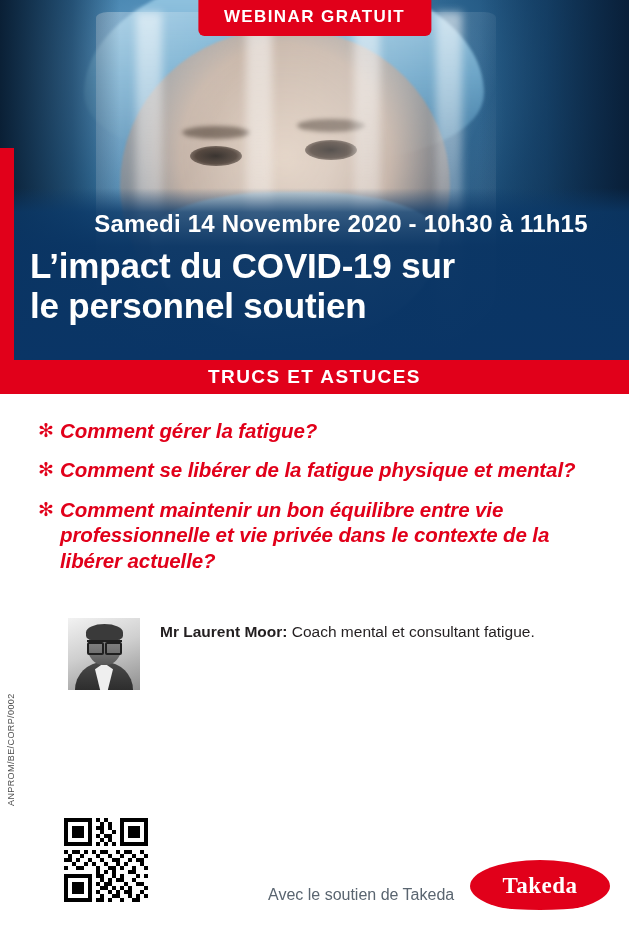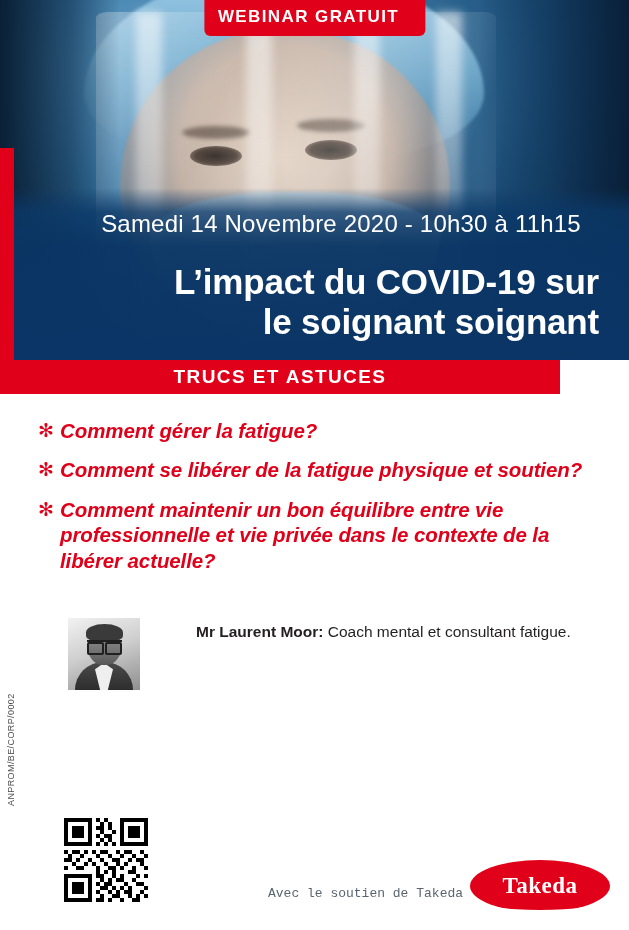--- a/index.html
+++ b/index.html
@@ -148,58 +148,57 @@
   .webinar-badge {
     position: absolute;
     left: 50%;
     transform: translateX(-50%);
     top: 0;
     background: #e1001a;
     color: #ffffff;
     font-size: 17px;
     font-weight: bold;
     letter-spacing: 1.4px;
-    padding: 7px 26px 9px 14px;
+    padding: 7px 26px 9px 26px;
     border-radius: 0 0 6px 6px;
     white-space: nowrap;
   }
 
   
   .hero-date {
     position: absolute;
     left: 18px;
     right: 0;
     top: 210px;
     text-align: center;
     color: #ffffff;
     font-size: 24px;
-    font-weight: normal;
+    font-weight: bold;
     letter-spacing: 0.2px;
     padding-left: 35px;
   }
   .hero-title {
     position: absolute;
     left: 30px;
     right: 30px;
     top: 246px;
-    text-align: right;
+    text-align: left;
     color: #ffffff;
     font-size: 35px;
     font-weight: bold;
     line-height: 1.15;
     letter-spacing: -0.2px;
-    margin-top: 16px;
   }
 
   
   .trucs-bar {
     position: absolute;
     left: 0;
     top: 360px;
-    width: 560px;
+    width: 629px;
     height: 34px;
     background: #e1001a;
     color: #ffffff;
     display: flex;
     align-items: center;
     justify-content: center;
     font-size: 19px;
     font-weight: bold;
     letter-spacing: 1.4px;
   }
@@ -331,21 +330,20 @@
     border-radius: 2px;
   }
   .sp-glasses:before { left: 0; }
   .sp-glasses:after { right: 0; }
 
   .speaker-text {
     font-size: 15.5px;
     color: #231f20;
     line-height: 1.34;
     padding-top: 4px;
-    margin-left: 36px;
   }
   .speaker-text b { font-weight: bold; }
 
   
   .qr {
     position: absolute;
     left: 64px;
     top: 424px;
     width: 84px;
     height: 84px;
@@ -365,23 +363,22 @@
     border-radius: 20px;
     border: none;
     cursor: pointer;
     font-family: "Liberation Sans", sans-serif;
   }
 
   .support-text {
     position: absolute;
     left: 268px;
     top: 492px;
-    font-size: 13px;
+    font-size: 16px;
     color: #5a6570;
-    font-family: Liberation Mono, monospace;
   }
 
   
   .takeda {
     position: absolute;
     left: 470px;
     top: 466px;
     width: 140px;
     height: 52px;
   }
@@ -452,39 +449,39 @@
   </div>
 
   <div class="hero-left-stripe"></div>
 
   <div class="webinar-badge">WEBINAR GRATUIT</div>
 
   <div class="hero-date">Samedi 14 Novembre 2020 - 10h30 à 11h15</div>
 
   <div class="hero-title">
     <div>L’impact du COVID-19 sur</div>
-    <div>le soignant soignant</div>
+    <div>le personnel soutien</div>
   </div>
 
   <div class="trucs-bar">
     <span>TRUCS ET ASTUCES</span>
   </div>
 
   <div class="body-left-stripe"></div>
 
   <div class="body-area">
 
     <div class="bullets">
       <div class="bullet">
         <div class="bullet-icon">✻</div>
         <div class="bullet-text">Comment gérer la fatigue?</div>
       </div>
       <div class="bullet">
         <div class="bullet-icon">✻</div>
-        <div class="bullet-text">Comment se libérer de la fatigue physique et soutien?</div>
+        <div class="bullet-text">Comment se libérer de la fatigue physique et mental?</div>
       </div>
       <div class="bullet">
         <div class="bullet-icon">✻</div>
         <div class="bullet-text">Comment maintenir un bon équilibre entre vie professionnelle et vie privée dans le contexte de la libérer actuelle?</div>
       </div>
     </div>
 
     <div class="speakers">
 
       <div class="speaker">

